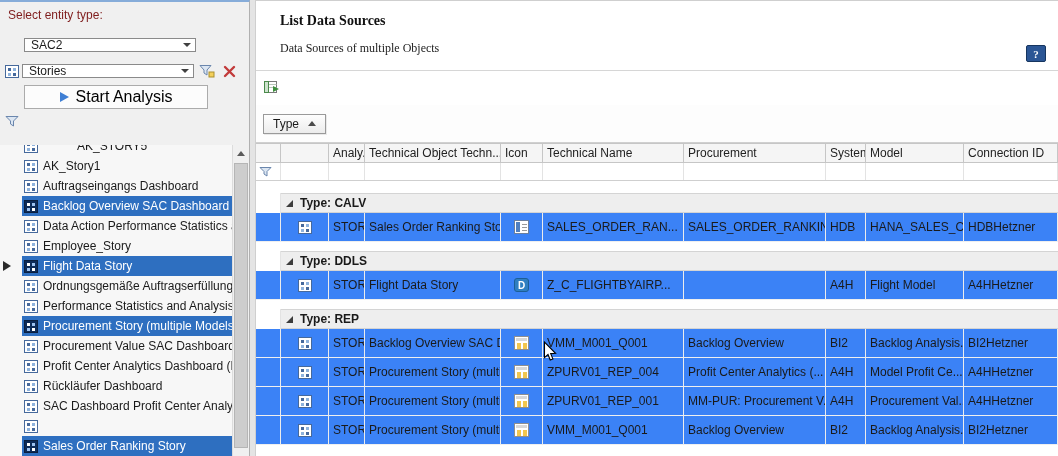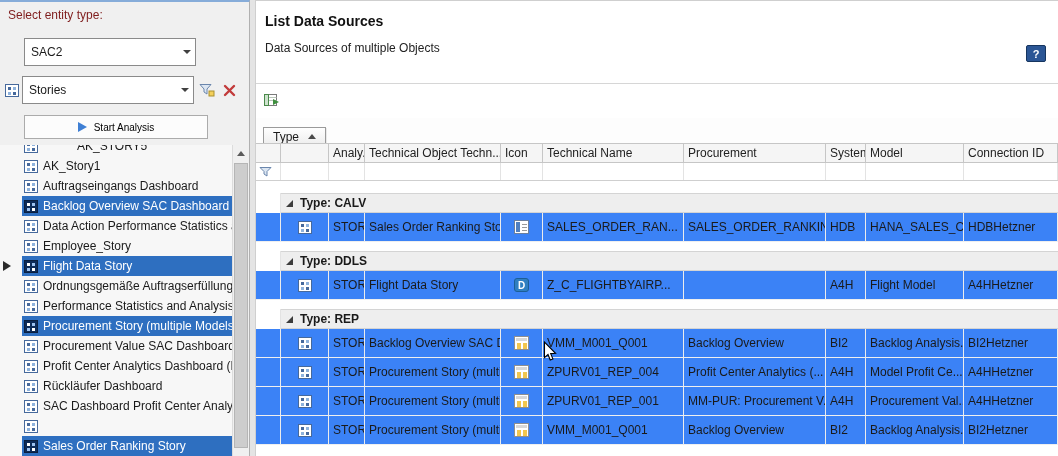--- a/index.html
+++ b/index.html
@@ -6,28 +6,28 @@
   html,body { width:1058px; height:456px; overflow:hidden; }
   body { font-family:"Liberation Sans","DejaVu Sans",sans-serif; font-size:12px; color:#1a1a1a; background:#fff; }
   .app { position:relative; display:flex; width:1058px; height:456px; }
 
   
   .left-panel { position:relative; width:250px; height:456px; flex:none; background:#f0f0f0;
                 border-top:2px solid #86acd9; border-right:1px solid #b0b0b0; overflow:hidden; }
   .entity-label { margin:6px 0 0 8px; height:15px; color:#7f1d1d; }
   .combo-row1 { display:flex; margin:15px 0 0 24px; }
   .combo-row2 { display:flex; align-items:center; margin:10px 0 0 5px; }
-  .combo { display:flex; align-items:center; justify-content:space-between; width:172px; height:28px;
+  .combo { display:flex; align-items:center; justify-content:space-between; width:172px; height:14px;
            background:#fff; border:1px solid #8a8a8a; padding-left:6px; cursor:default; }
   .combo-arrow { width:17px; height:100%; display:flex; align-items:center; justify-content:center; }
   .combo-arrow i { width:0; height:0; border-top:4px solid #404040; border-left:4px solid transparent; border-right:4px solid transparent; }
   .mini-gap { width:3px; flex:none; }
   .tool-ic { width:18px; height:18px; margin-left:4px; display:flex; align-items:center; justify-content:center; flex:none; }
-  .start-btn { display:flex; align-items:center; justify-content:center; gap:7px; margin:11px 0 0 24px;
-               width:184px; height:24px; background:#fcfcfc; border:1px solid #ababab; font-family:inherit; font-size:10px; }
+  .start-btn { display:flex; align-items:center; justify-content:center; gap:7px; margin:5px 0 0 24px;
+               width:184px; height:24px; background:#fcfcfc; border:1px solid #ababab; font-family:inherit; font-size:16px; }
   .play { width:0; height:0; border-left:9px solid #3f7fd4; border-top:5px solid transparent; border-bottom:5px solid transparent; }
   .list-filter-bar { height:20px; margin-top:4px; display:flex; align-items:center; padding-left:5px; }
 
   .story-list { position:absolute; left:0; top:143px; right:17px; bottom:0; overflow:hidden; background:#f7f7f7; }
   .story-row { display:flex; align-items:center; gap:5px; height:20px; margin-left:22px; padding-left:2px;
                white-space:nowrap; overflow:hidden; }
   .story-row:first-child { margin-top:-9px;gap:39px; }
   .story-row.selected { background:#2e6fc0; color:#fff; }
   .story-icon { position:relative; width:14px; height:13px; flex:none; background:#fff; border:1px solid #46699c; }
   .story-icon::before { content:""; position:absolute; left:2px; top:2px; width:3px; height:3px; background:#46699c;
@@ -39,21 +39,21 @@
   .scrollbar { position:absolute; top:143px; right:0; bottom:0; width:17px; background:#f0f0f0; border-left:1px solid #dcdcdc; }
   .sb-up { height:16px; display:flex; align-items:center; justify-content:center; }
   .sb-up i { width:0; height:0; border-bottom:5px solid #5a5a5a; border-left:4px solid transparent; border-right:4px solid transparent; }
   .sb-thumb { position:absolute; left:1px; right:1px; top:18px; bottom:8px; background:#cdcdcd; border:1px solid #b5b5b5; }
 
   
   .divider { width:6px; flex:none; background:#e4e4e4; border-right:1px solid #cfcfcf; }
 
   
   .right-panel { position:relative; width:802px; flex:none; height:456px; background:#fff; border-top:1px solid #cfcfcf; overflow:hidden; }
-  .rp-header { height:83px; border-bottom:1px solid #d6d6d6; position:relative; padding:12px 9px 0; }
+  .rp-header { height:70px; border-bottom:1px solid #d6d6d6; position:relative; padding:12px 24px 0;font-family:Liberation Serif, serif; }
   .rp-title { font-size:14px; font-weight:bold; color:#111; }
   .rp-sub { margin-top:12px; font-size:12px; color:#222; }
   .help-btn { position:absolute; right:12px; top:44px; width:20px; height:17px; background:#2b5695; color:#fff;
               font-weight:bold; font-size:11px; display:flex; align-items:center; justify-content:center;
               border:1px solid #16355f; border-radius:2px; }
   .rp-toolbar { height:34px; display:flex; align-items:center; padding-left:7px; }
   .rp-grouparea { height:38px; display:flex; align-items:center; padding-left:7px; border-bottom:1px solid #d0d0d0; background:#fdfdfd; }
   .chip { display:inline-flex; align-items:center; gap:9px; height:20px; padding:1px 9px;
           border:1px solid #9a9a9a; background:linear-gradient(#fefefe,#ececec); box-shadow:1px 1px 0 rgba(0,0,0,.08); }
   .sort-asc { width:0; height:0; border-bottom:5px solid #4a4a4a; border-left:4px solid transparent; border-right:4px solid transparent; }

